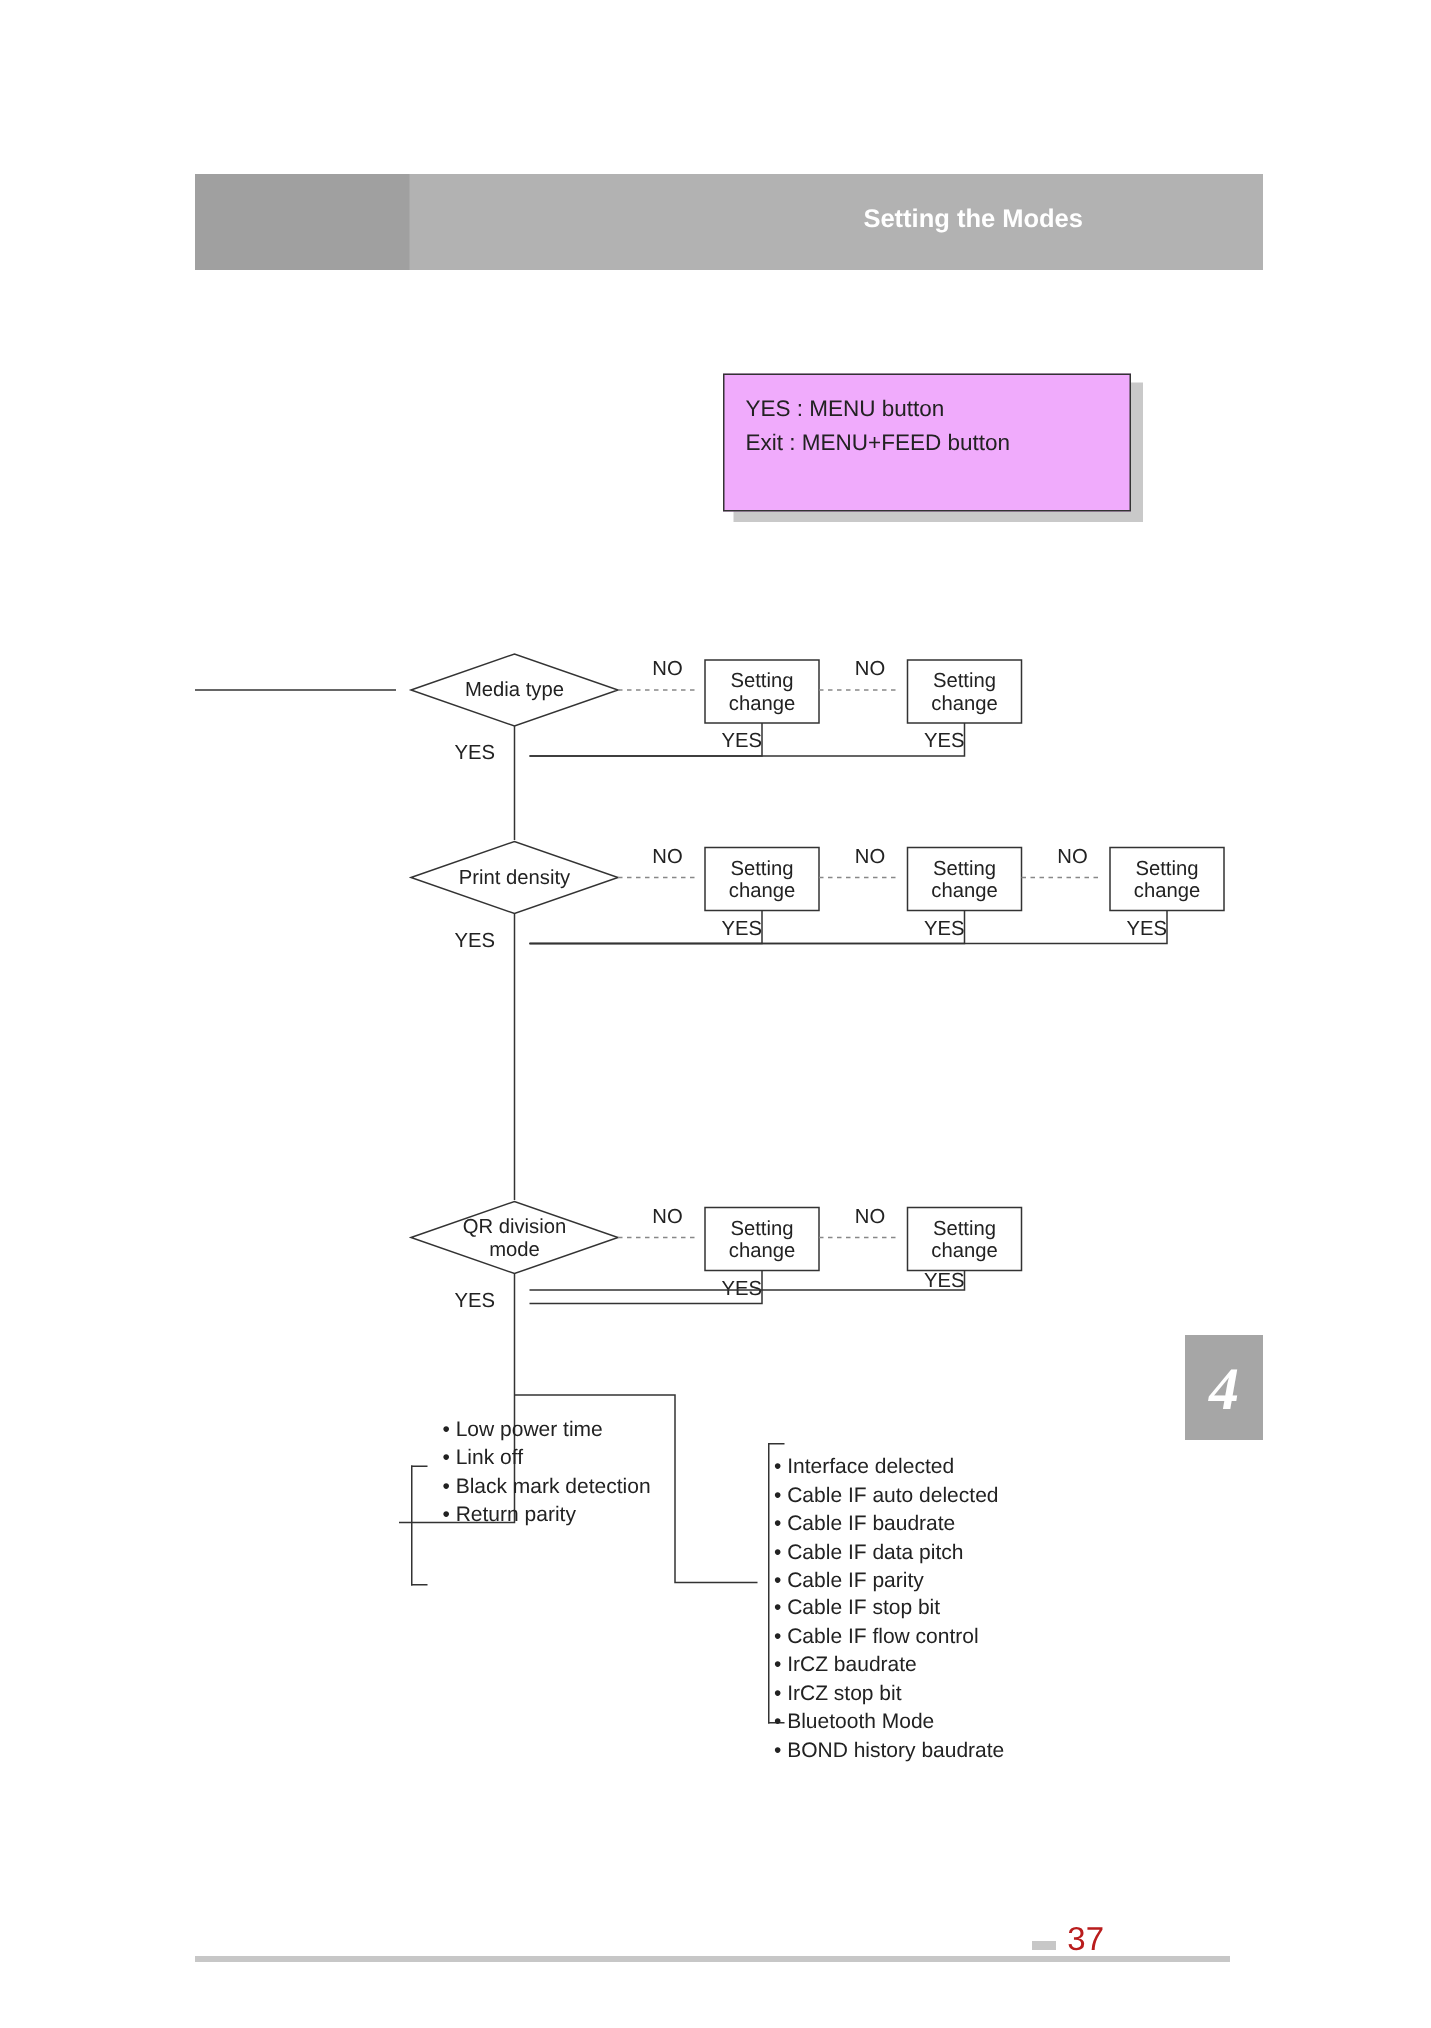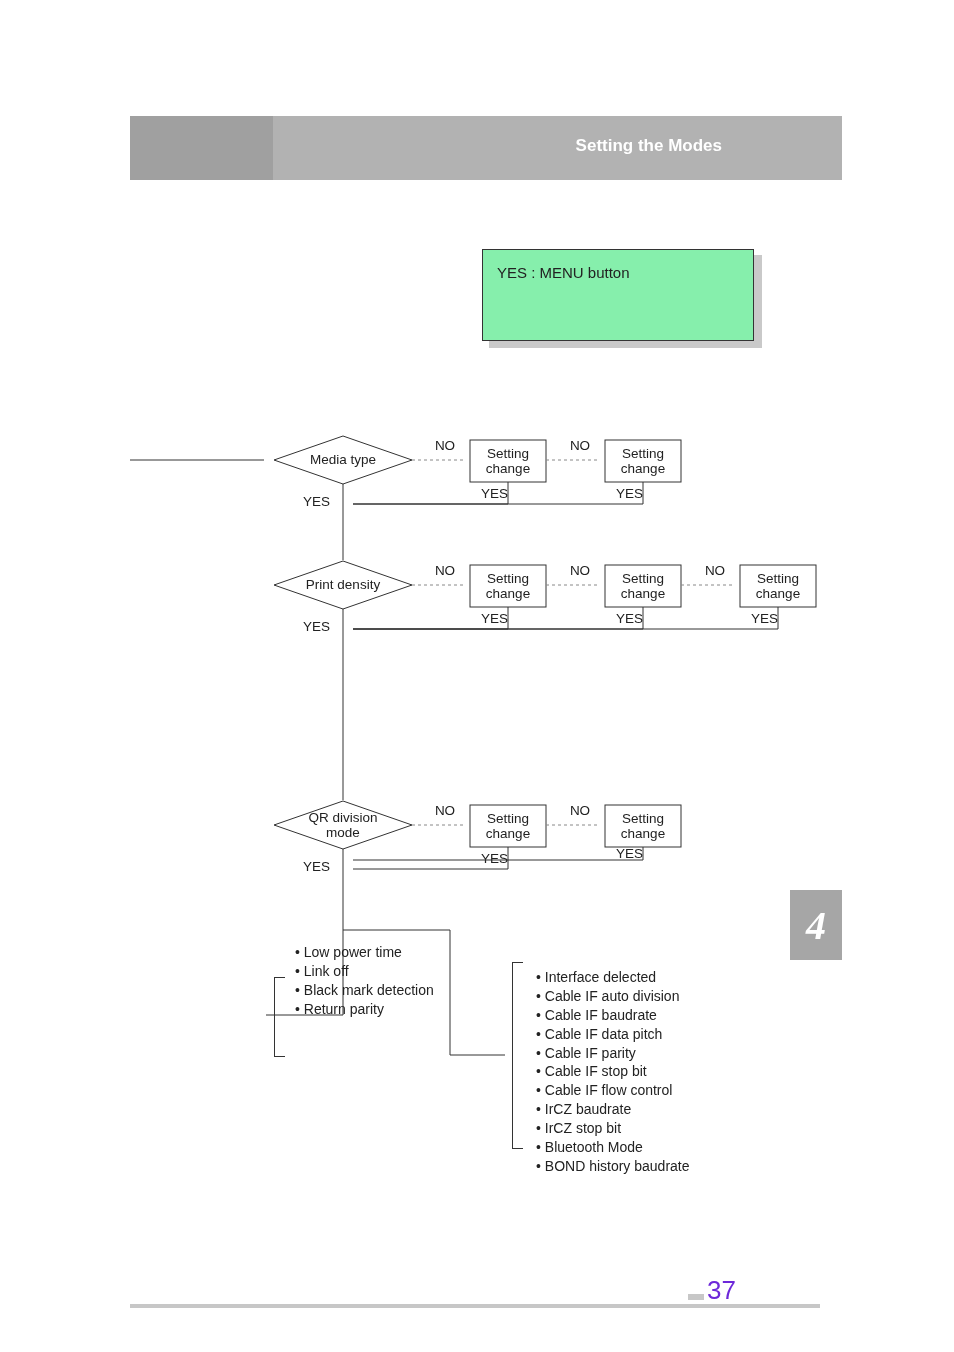--- a/index.html
+++ b/index.html
@@ -1,47 +1,48 @@
 <!DOCTYPE html>
 <html><head>
 <meta charset="utf-8">
 <style>
   html,body{margin:0;padding:0;background:#fff;font-family:Arial,Helvetica,sans-serif;color:#222}
   .page{position:relative;width:842px;height:1352px;overflow:hidden}
   .header-bar{position:absolute;left:130px;top:116px;width:722px;height:64px;background:#b2b2b2}
   .header-left{position:absolute;left:130px;top:116px;width:143px;height:64px;background:#a0a0a0}
   .header-title{position:absolute;right:120px;top:136px;font-size:17px;font-weight:bold;color:#fff}
   .legend-shadow{position:absolute;left:489px;top:255px;width:273px;height:93px;background:#c9c9c9}
-  .legend-box{position:absolute;left:482px;top:249px;width:272px;height:92px;background:#86efac;border:1px solid #333;box-sizing:border-box;padding:12px 14px;font-size:15px;line-height:1.5}
+  .legend-box{position:absolute;left:482px;top:249px;width:272px;height:92px;background:#f0abfc;border:1px solid #333;box-sizing:border-box;padding:12px 14px;font-size:15px;line-height:1.5}
   .svg-wrap{position:absolute;left:130px;top:370px;width:720px;height:770px}
   .mid-list{position:absolute;left:338px;top:697px;font-size:14px;line-height:1.35}
   .bot-list-l{position:absolute;left:295px;top:943px;font-size:14px;line-height:1.35}
   .bot-lead-l{position:absolute;left:274px;top:977px;width:10px;height:78px;border-left:1px solid #333;border-top:1px solid #333;border-bottom:1px solid #333}
-  .bot-list-r{position:absolute;left:536px;top:968px;font-size:14px;line-height:1.35}
+  .bot-list-r{position:absolute;left:516px;top:968px;font-size:14px;line-height:1.35}
   .bot-lead-r{position:absolute;left:512px;top:962px;width:10px;height:185px;border-left:1px solid #333;border-top:1px solid #333;border-bottom:1px solid #333}
   .tab{position:absolute;right:0;top:890px;width:52px;height:70px;background:#a6a6a6;display:flex;align-items:center;justify-content:center;color:#fff;font-size:40px;font-style:italic;font-weight:bold;font-family:Georgia,serif}
   .footer-bar{position:absolute;left:130px;bottom:44px;width:690px;height:4px;background:#c7c7c7}
-  .page-num{position:absolute;right:106px;bottom:46px;font-size:26px;color:#6d28d9}
+  .page-num{position:absolute;right:106px;bottom:46px;font-size:22px;color:#b91c1c}
   .pg-tick{position:absolute;right:138px;bottom:52px;width:16px;height:6px;background:#c7c7c7}
   svg text{font-family:Arial,Helvetica,sans-serif;font-size:13.5px;fill:#222}
   .dash{stroke-dasharray:3 3;stroke:#888}
   .solid{stroke:#333}
   line,polyline,polygon,rect{fill:none;stroke-width:1}
 </style>
 </head>
 <body>
 
 <div class="page">
   <div class="header-bar"></div>
   <div class="header-left"></div>
   <div class="header-title">Setting the Modes</div>
 
   <div class="legend-shadow"></div>
   <div class="legend-box">
     <div>YES : MENU button</div>
+    <div>Exit : MENU+FEED button</div>
   </div>
 
   <div class="svg-wrap">
     <svg viewBox="0 0 720 770" width="720" height="770">
       <defs>
         <marker id="ah" markerWidth="9" markerHeight="9" refX="7" refY="4" orient="auto">
           <polygon points="0,0 8,4 0,8" fill="#333" stroke="none"></polygon>
         </marker>
         <marker id="ahg" markerWidth="9" markerHeight="9" refX="7" refY="4" orient="auto">
           <polygon points="0,0 8,4 0,8" fill="#999" stroke="none"></polygon>
@@ -131,21 +132,21 @@
   <div class="bot-list-l">
     <div>• Low power time</div>
     <div>• Link off</div>
     <div>• Black mark detection</div>
     <div>• Return parity</div>
   </div>
 
   <div class="bot-lead-r"></div>
   <div class="bot-list-r">
     <div>• Interface delected</div>
-    <div>• Cable IF auto division</div>
+    <div>• Cable IF auto delected</div>
     <div>• Cable IF baudrate</div>
     <div>• Cable IF data pitch</div>
     <div>• Cable IF parity</div>
     <div>• Cable IF stop bit</div>
     <div>• Cable IF flow control</div>
     <div>• IrCZ baudrate</div>
     <div>• IrCZ stop bit</div>
     <div>• Bluetooth Mode</div>
     <div>• BOND history baudrate</div>
   </div>

